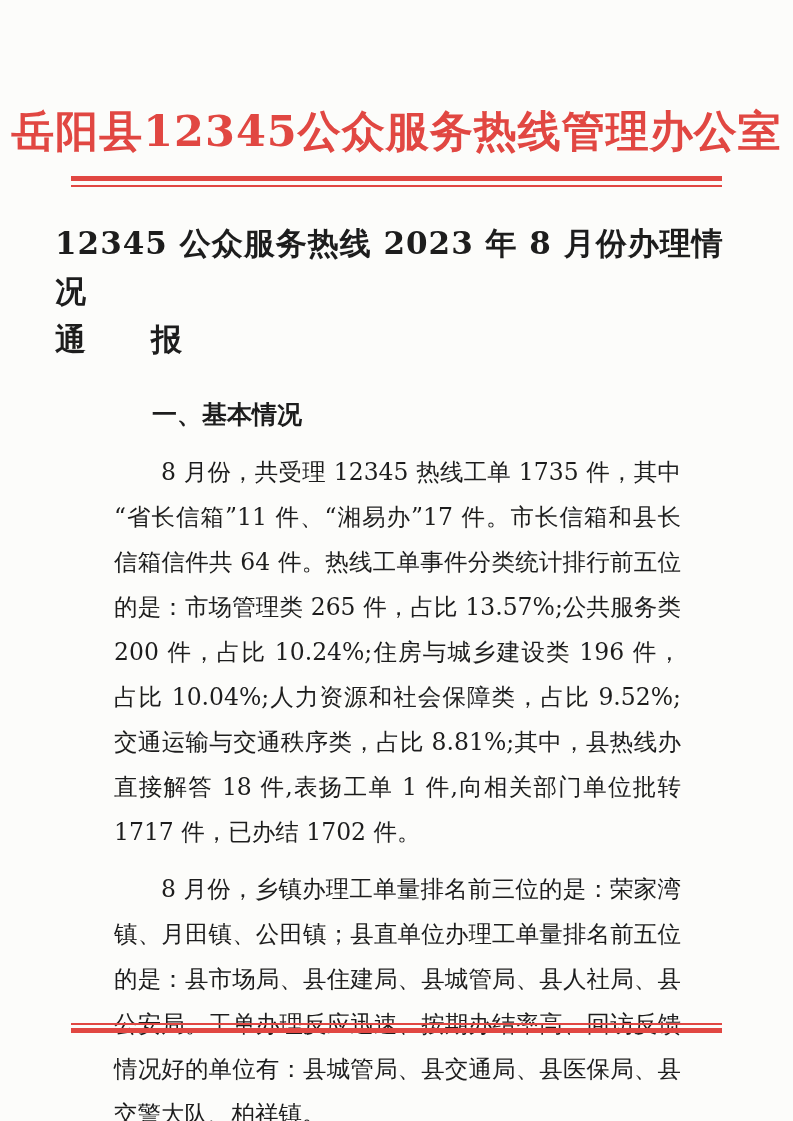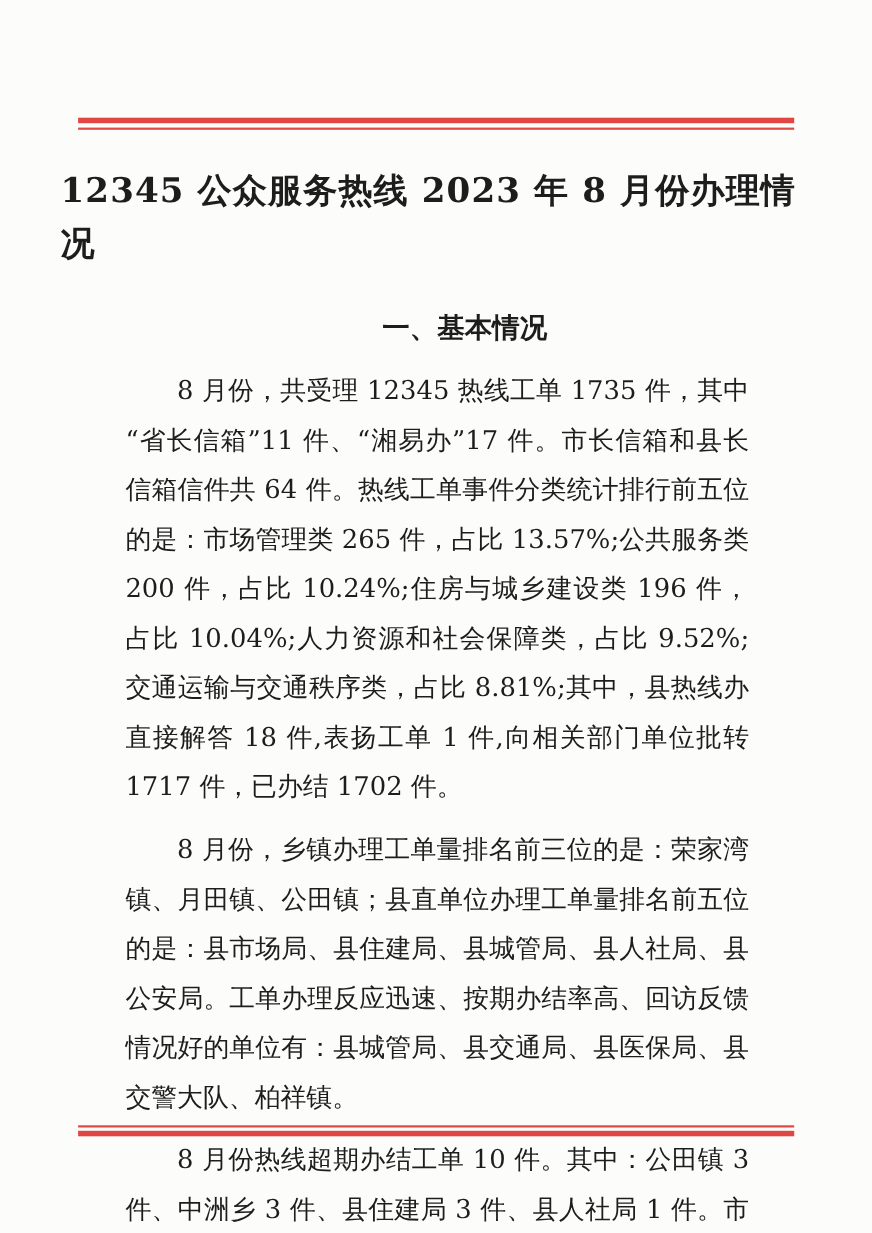--- a/index.html
+++ b/index.html
@@ -44,49 +44,50 @@
 
   
   .body-text { margin: 29px 100px 0 102px; }
   .section-heading {
     font-family: "DejaVu Sans", "Liberation Sans", sans-serif;
     font-weight: bold;
     font-size: 25px;
     line-height: 46px;
     text-indent: 2em;
     margin: 0;
-    text-align: center;
   }
   .body-text p {
     margin: 12px;
     font-size: 23.5px;
     line-height: 45px;
     text-align: justify;
     text-indent: 2em;
   }
 
   
   .footer-divider { position: absolute; left: 71px; right: 71px; top: 1023px; }
   .footer-divider .line-thin  { height: 2px; background: var(--accent-red, #e14742); }
   .footer-divider .line-thick { height: 5px; background: var(--accent-red, #e14742); margin-top: 3px; }
 </style>
 </head>
 <body>
 
 <div class="page">
 
   <div class="letterhead">
+    <div class="office-name">岳阳县12345公众服务热线管理办公室</div>
     <div class="header-divider">
       <div class="line-thick"></div>
       <div class="line-thin"></div>
     </div>
   </div>
 
   <h1 class="doc-title">
     <span class="title-line">12345 公众服务热线 2023 年 8 月份办理情况</span>
+    <span class="title-line">通　　报</span>
   </h1>
 
   <div class="body-text">
     <h2 class="section-heading">一、基本情况</h2>
     <p>8 月份，共受理 12345 热线工单 1735 件，其中“省长信箱”11 件、“湘易办”17 件。市长信箱和县长信箱信件共 64 件。热线工单事件分类统计排行前五位的是：市场管理类 265 件，占比 13.57%;公共服务类 200 件，占比 10.24%;住房与城乡建设类 196 件，占比 10.04%;人力资源和社会保障类，占比 9.52%;交通运输与交通秩序类，占比 8.81%;其中，县热线办直接解答 18 件,表扬工单 1 件,向相关部门单位批转 1717 件，已办结 1702 件。</p>
     <p>8 月份，乡镇办理工单量排名前三位的是：荣家湾镇、月田镇、公田镇；县直单位办理工单量排名前五位的是：县市场局、县住建局、县城管局、县人社局、县公安局。工单办理反应迅速、按期办结率高、回访反馈情况好的单位有：县城管局、县交通局、县医保局、县交警大队、柏祥镇。</p>
     <p>8 月份热线超期办结工单 10 件。其中：公田镇 3 件、中洲乡 3 件、县住建局 3 件、县人社局 1 件。市退回重办 16 件，其中：步仙镇 2 件、荣家湾镇 1 件、月田镇 1 件、筻口镇 1</p>
   </div>
 
   <div class="footer-divider">

